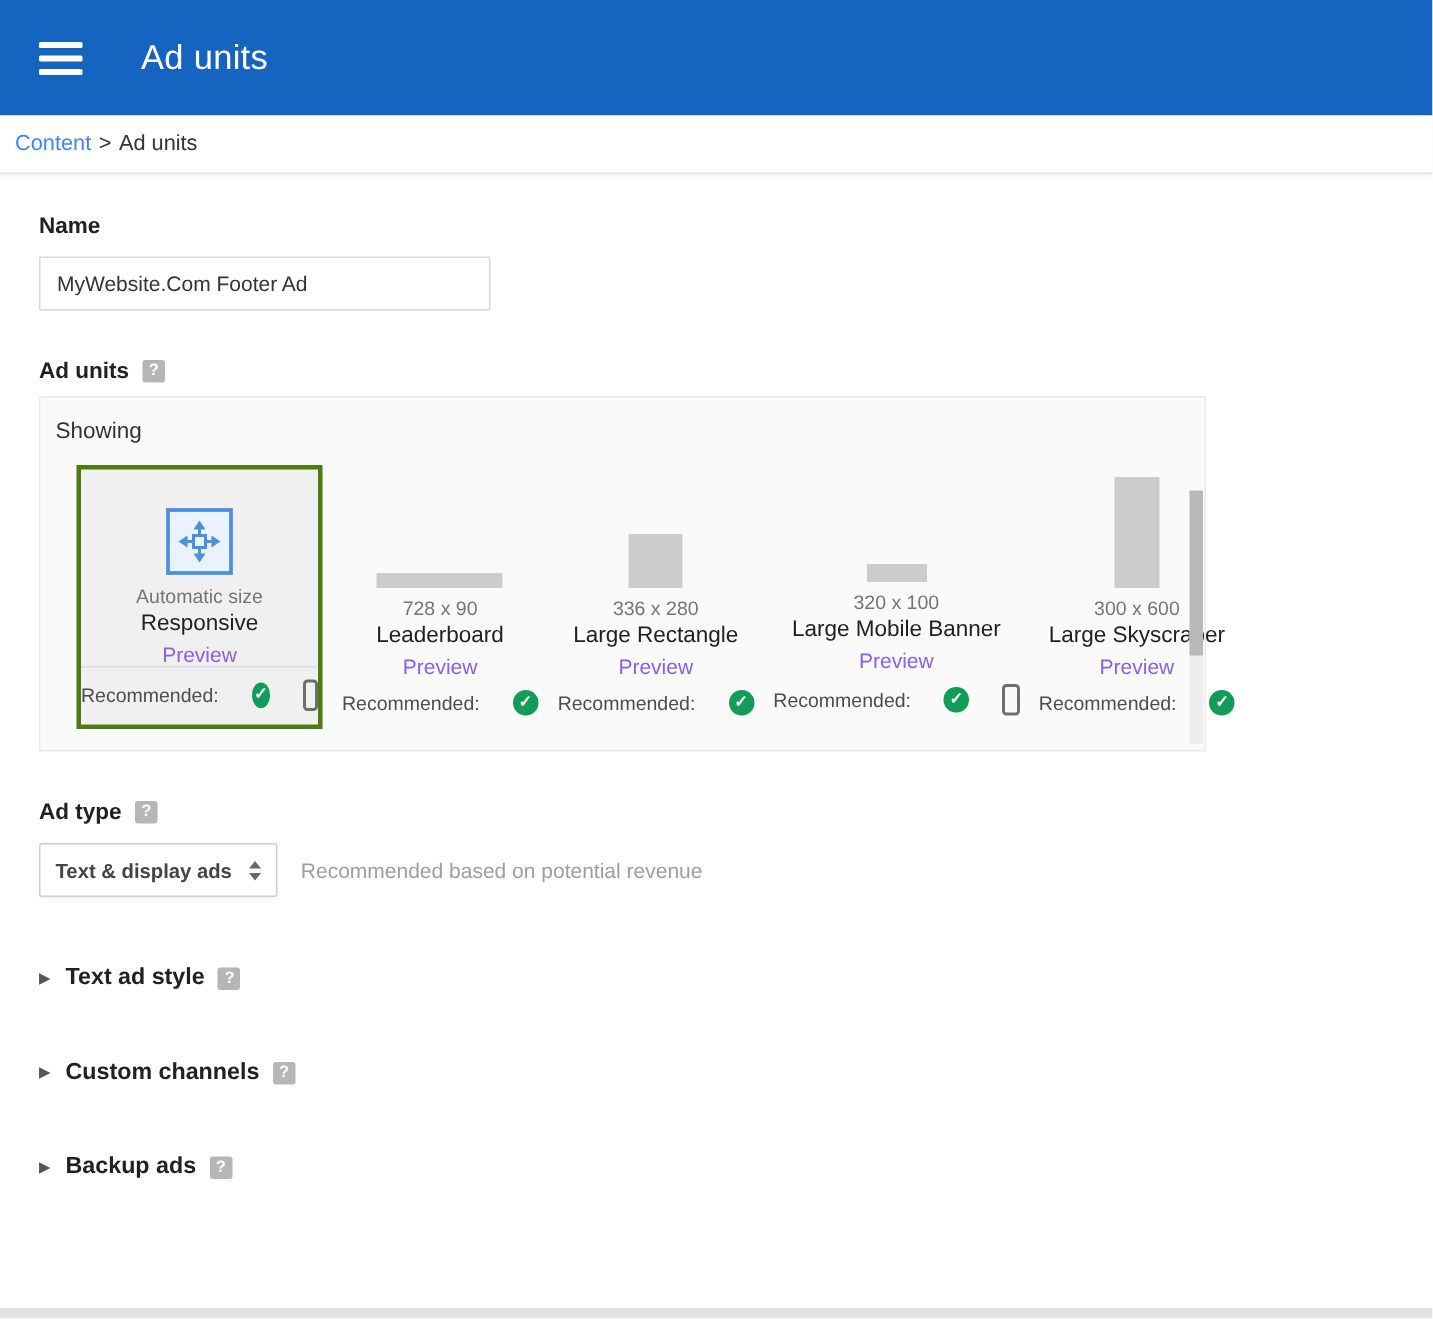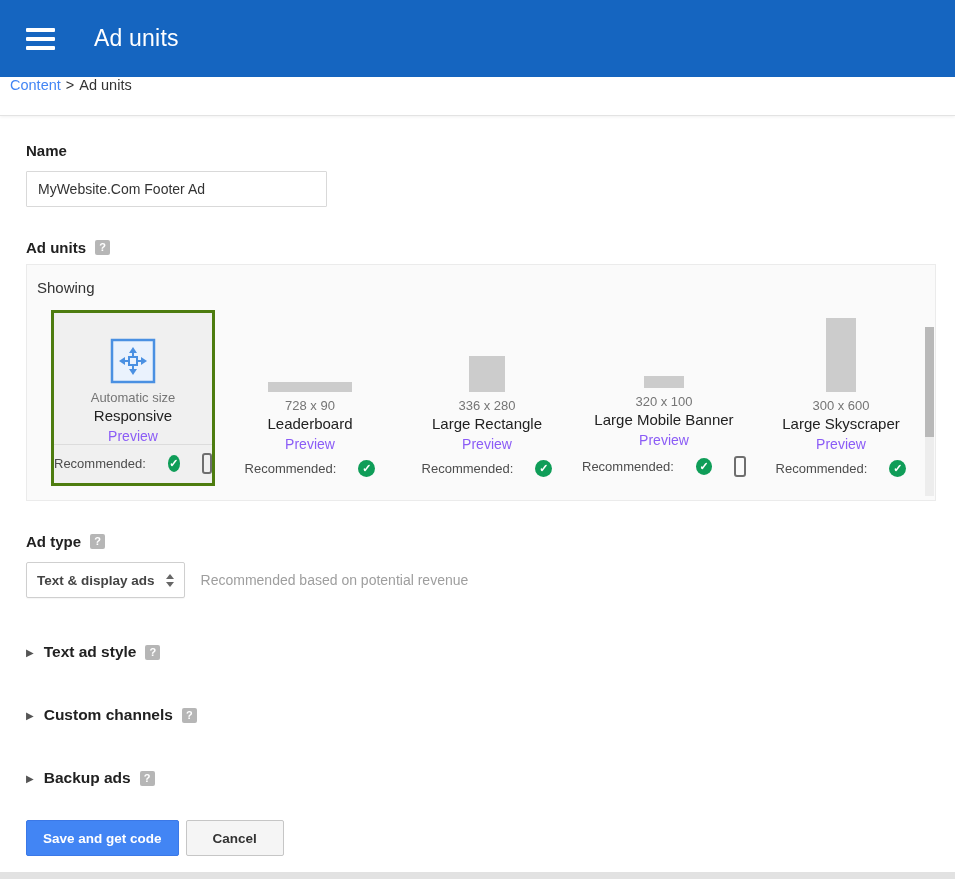--- a/index.html
+++ b/index.html
@@ -20,21 +20,21 @@
     align-items: center;
     padding: 0 26px;
   }
   .hamburger { width: 29px; display: flex; flex-direction: column; gap: 5px; cursor: pointer; }
   .hamburger span { height: 4px; background: #fff; border-radius: 1px; }
   .app-title { color: #fff; font-size: 23px; font-weight: 400; margin-left: 39px; letter-spacing: .2px; }
 
   
   .breadcrumb-bar {
     height: 39px;
-    display: flex; 
+    display: flex; align-items: center;
     padding: 0 10px;
     font-size: 14.5px;
     border-bottom: 1px solid #e3e3e3;
     box-shadow: 0 1px 3px rgba(0,0,0,.06);
     background: #fff;
     position: relative; z-index: 2;
   }
   .breadcrumb-bar a { color: #4285f4; text-decoration: none; cursor: pointer; }
   .crumb-sep { margin: 0 5px; color: #333; }
 
@@ -65,21 +65,21 @@
     color: #fff;
     font-size: 11px; font-weight: bold;
     line-height: 15px; text-align: center;
     border-radius: 2px;
     cursor: pointer;
   }
 
   
   .size-panel {
     margin-top: 8px;
-    width: 910px;
+    width: 778px;
     background: #fafafa;
     border: 1px solid #ebebeb;
     position: relative;
   }
   .panel-top { display: flex; align-items: center; padding: 14px 10px; }
   .showing-label { font-size: 15px; color: #333; margin-right: 15px; }
 
   .dropdown {
     background: #fff;
     border: 1px solid #cfcfcf;
@@ -339,20 +339,16 @@
     <span class="collapse-label">Custom channels</span>
     <span class="help-icon">?</span>
   </div>
 
   <div class="collapse-section">
     <span class="collapse-arrow">▶</span>
     <span class="collapse-label">Backup ads</span>
     <span class="help-icon">?</span>
   </div>
 
-  <div class="actions-row">
-    <button class="btn btn-primary">Save and get code</button>
-    <button class="btn btn-secondary">Cancel</button>
-  </div>
 
 </div>
 
 <div class="footer-strip"></div>
 
 </body></html>

